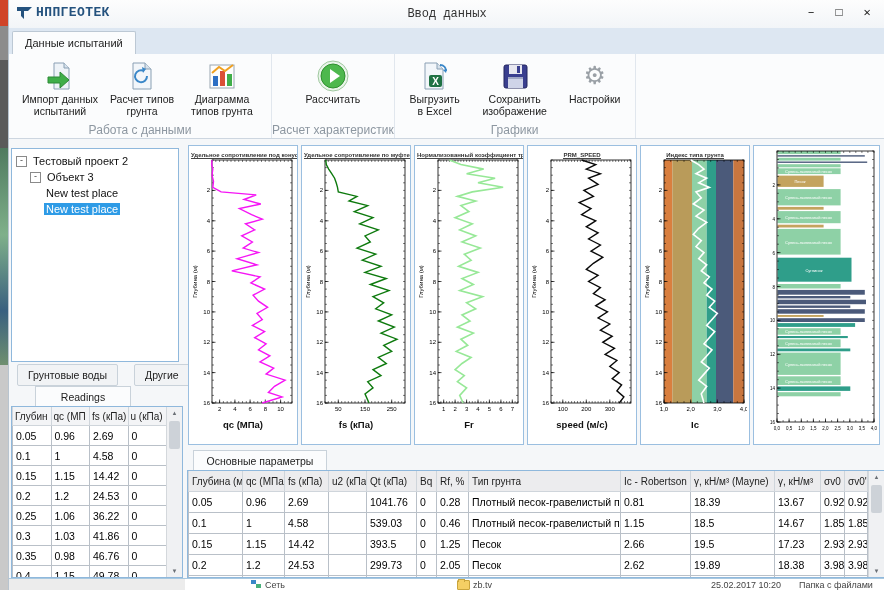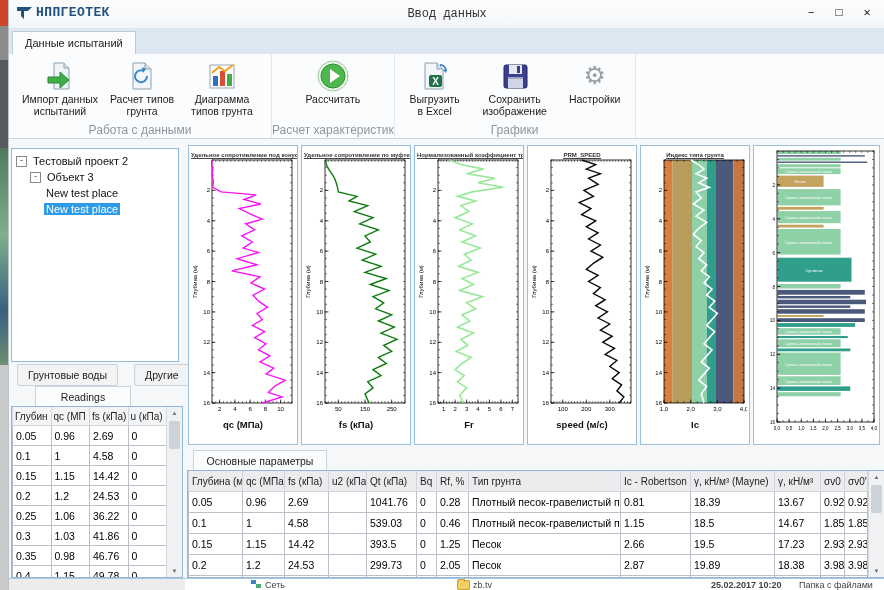--- a/index.html
+++ b/index.html
@@ -1272,21 +1272,21 @@
             </tr>
             <tr>
               <td>0.2</td>
               <td>1.2</td>
               <td>24.53</td>
               <td></td>
               <td>299.73</td>
               <td>0</td>
               <td>2.05</td>
               <td>Песок</td>
-              <td>2.87</td>
+              <td>2.62</td>
               <td>19.89</td>
               <td>18.38</td>
               <td>3.98</td>
               <td>3.98</td>
             </tr>
             <tr>
               <td>0.25</td>
               <td>1.06</td>
               <td>36.22</td>
               <td></td>
@@ -1315,21 +1315,21 @@
           <span class="neticon">
             <i></i>
             <i></i>
           </span>
           <span>Сеть</span>
         </span>
         <span class="sbitem" style="left: 448px;">
           <span class="foldericon"></span>
           <span>zb.tv</span>
         </span>
-        <span class="sbitem" style="left: 702px; font-weight: bold;">
+        <span class="sbitem" style="left: 702px;">
           <span>25.02.2017 10:20</span>
         </span>
         <span class="sbitem" style="left: 790px;">
           <span>Папка с файлами</span>
         </span>
       </div>
   </div>
 </div>
 
 </body></html>

